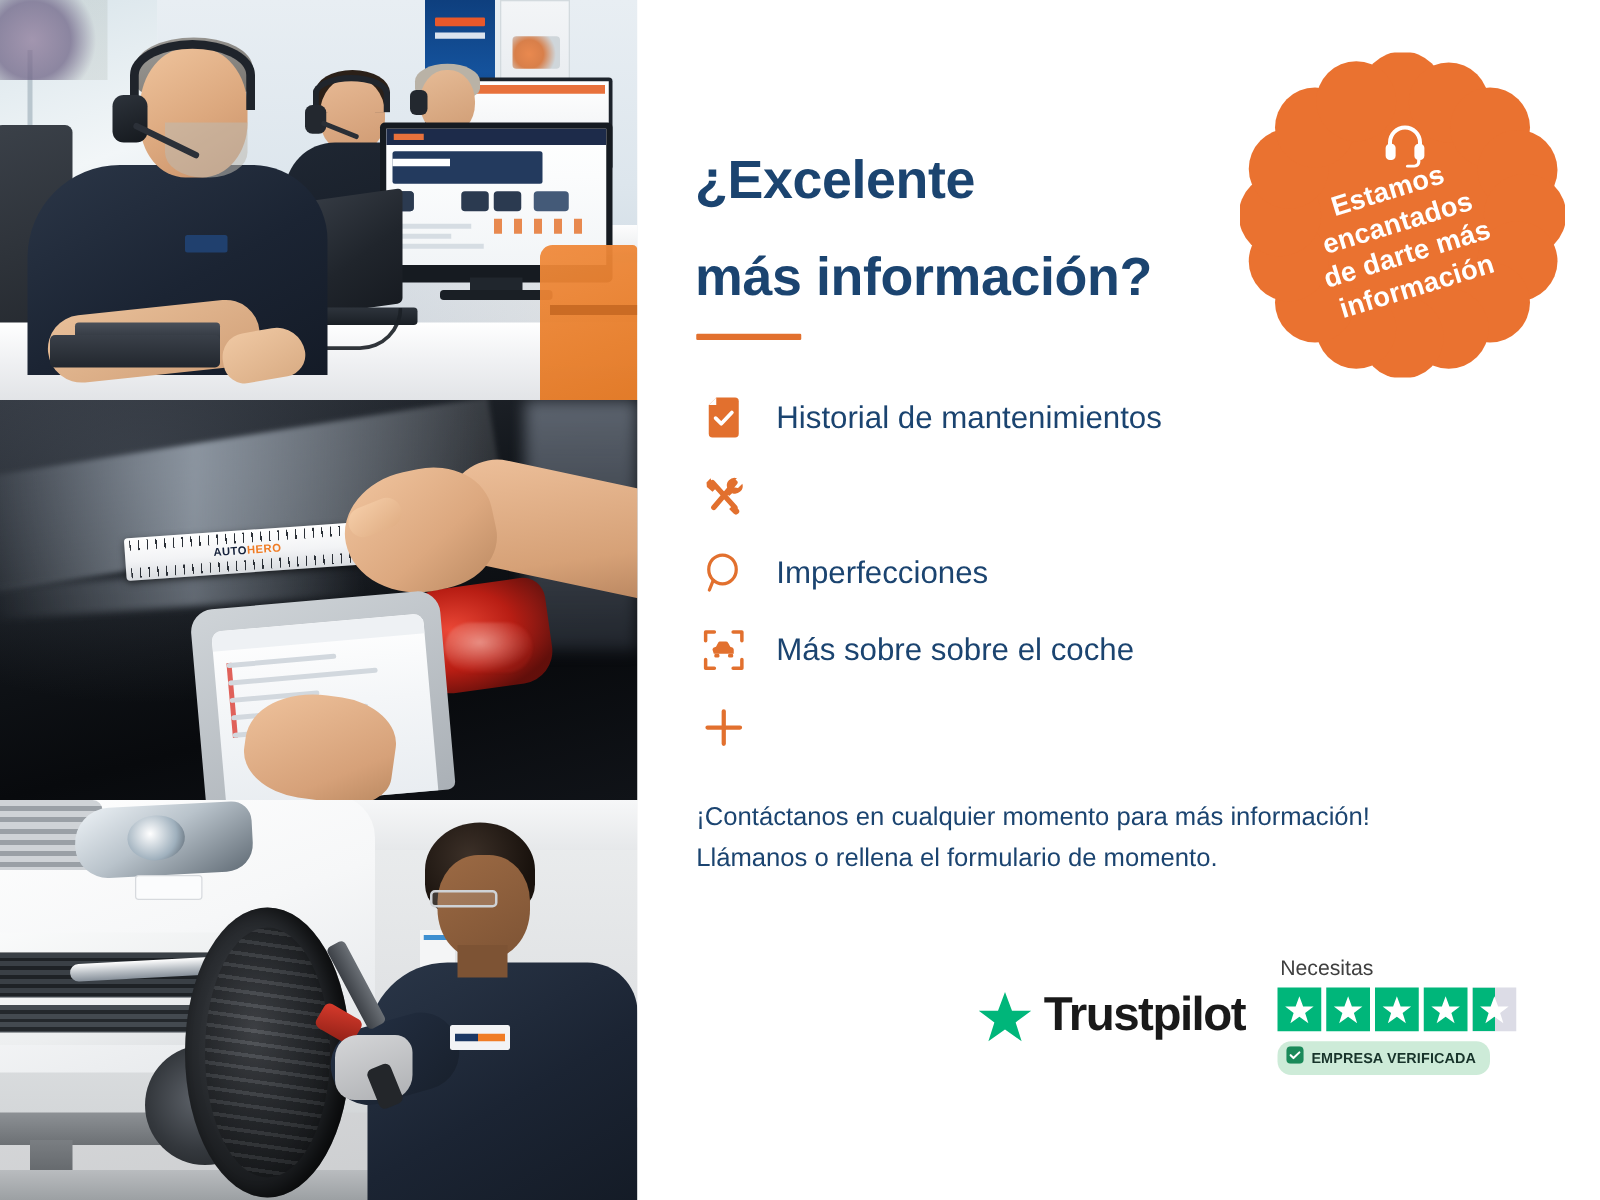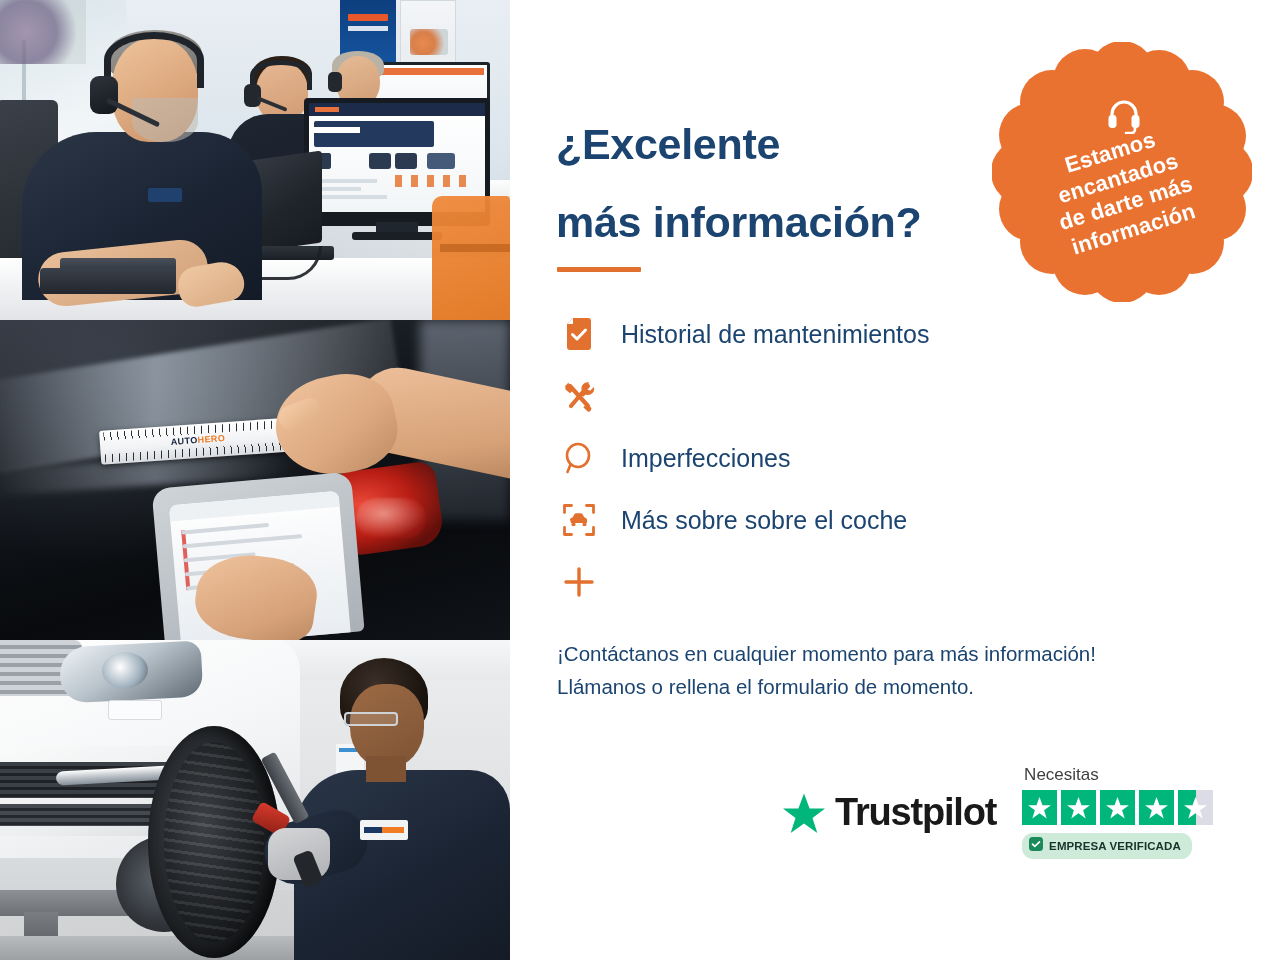--- a/index.html
+++ b/index.html
@@ -637,21 +637,21 @@
 
   
   .trustpilot {
     position: absolute;
     left: 272px;
     top: 765px;
     display: flex;
     align-items: center;
     gap: 26px;
   }
-  .tp-logo { display:flex; align-items:flex-end; gap:9px; }
+  .tp-logo { display:flex; align-items:center; gap:9px; }
   .tp-logo .tp-word {
     color: #191919;
     font-size: 38px;
     font-weight: bold;
     letter-spacing: -1.2px;
   }
   .tp-right { display:flex; flex-direction:column; align-items:flex-start; }
   .tp-excelente {
     color: #3f3f3f;
     font-size: 17px;

